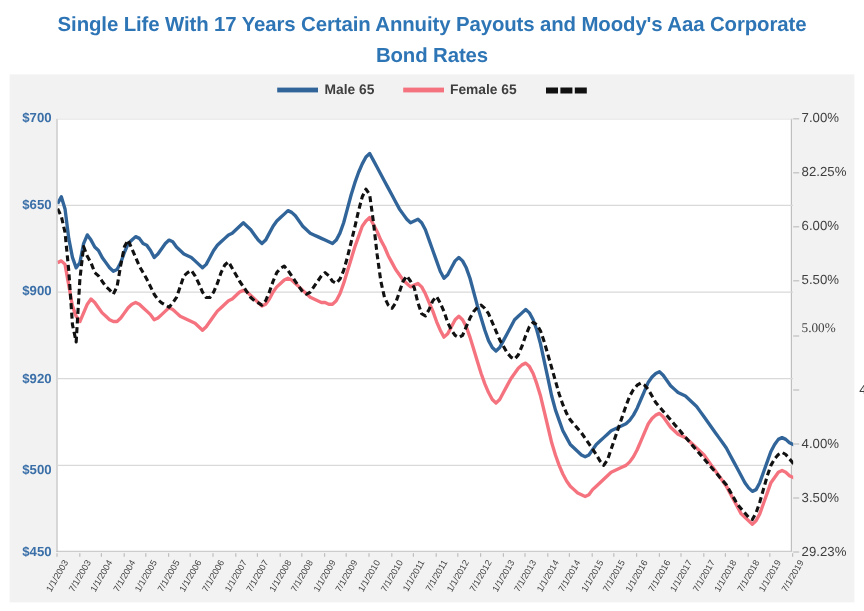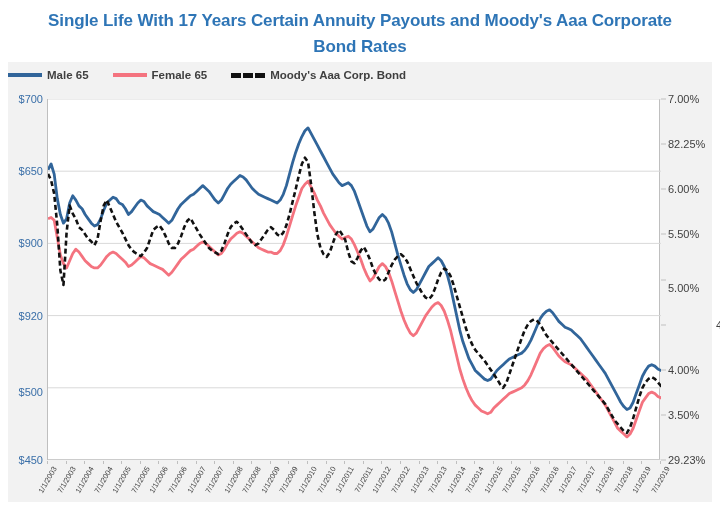--- a/index.html
+++ b/index.html
@@ -41,21 +41,21 @@
     background: #F2F2F2;
   }
   #legend {
     position: absolute;
     left: 8px;
     top: 62px;
     width: 704px;
     height: 26px;
     display: flex;
     align-items: center;
-    justify-content: flex-start;
+    justify-content: center;
     gap: 24px;
   }
   .legend-item {
     display: flex;
     align-items: center;
     gap: 5px;
     font-size: 11.5px;
     font-weight: bold;
     color: #3f3f3f;
   }
@@ -92,20 +92,21 @@
     height: 361px;
     display: block;
   }
   .ytick-left {
     position: absolute;
     right: 0;
     transform: translateY(-50%);
     font-size: 11px;
     color: #3A6FA8;
     white-space: nowrap;
+    font-weight: bold;
   }
   #yaxis-left {
     position: absolute;
     left: 8px;
     top: 99px;
     width: 35px;
     height: 361px;
   }
   .ytick-right {
     position: absolute;
@@ -168,21 +169,20 @@
     <div class="legend-item">
       <span class="legend-swatch male"></span>
       <span>Male 65</span>
     </div>
     <div class="legend-item">
       <span class="legend-swatch female"></span>
       <span>Female 65</span>
     </div>
     <div class="legend-item">
       <span class="legend-swatch bond"></span>
-      <span>Moody's Aaa Corp. Bond</span>
     </div>
   </div>
 
   <div id="yaxis-left">
       <div class="ytick-left" style="top: 361px;">$450</div>
       <div class="ytick-left" style="top: 293px;">$500</div>
       <div class="ytick-left" style="top: 216.6px;">$920</div>
       <div class="ytick-left" style="top: 144.4px;">$900</div>
       <div class="ytick-left" style="top: 72.2px;">$650</div>
       <div class="ytick-left" style="top: 0px;">$700</div>
@@ -204,21 +204,21 @@
 
   <div id="yaxis-right">
       <div class="ytick-right" style="top: 361px;">29.23%</div>
       <div class="rtick-mark" style="top: 361px;"></div>
       <div class="ytick-right" style="top: 315.875px;">3.50%</div>
       <div class="rtick-mark" style="top: 315.875px;"></div>
       <div class="ytick-right" style="top: 270.75px;">4.00%</div>
       <div class="rtick-mark" style="top: 270.75px;"></div>
       <div class="ytick-right" style="top: 225.625px; margin-left: 48px;">4.50%</div>
       <div class="rtick-mark" style="top: 225.625px;"></div>
-      <div class="ytick-right" style="top: 189px;">5.00%</div>
+      <div class="ytick-right" style="top: 175px; font-family: Liberation Serif, serif;">5.00%</div>
       <div class="rtick-mark" style="top: 180.5px;"></div>
       <div class="ytick-right" style="top: 135.375px;">5.50%</div>
       <div class="rtick-mark" style="top: 135.375px;"></div>
       <div class="ytick-right" style="top: 90.25px;">6.00%</div>
       <div class="rtick-mark" style="top: 90.25px;"></div>
       <div class="ytick-right" style="top: 45.125px;">82.25%</div>
       <div class="rtick-mark" style="top: 45.125px;"></div>
       <div class="ytick-right" style="top: 0px;">7.00%</div>
       <div class="rtick-mark" style="top: 0px;"></div>
     </div>

